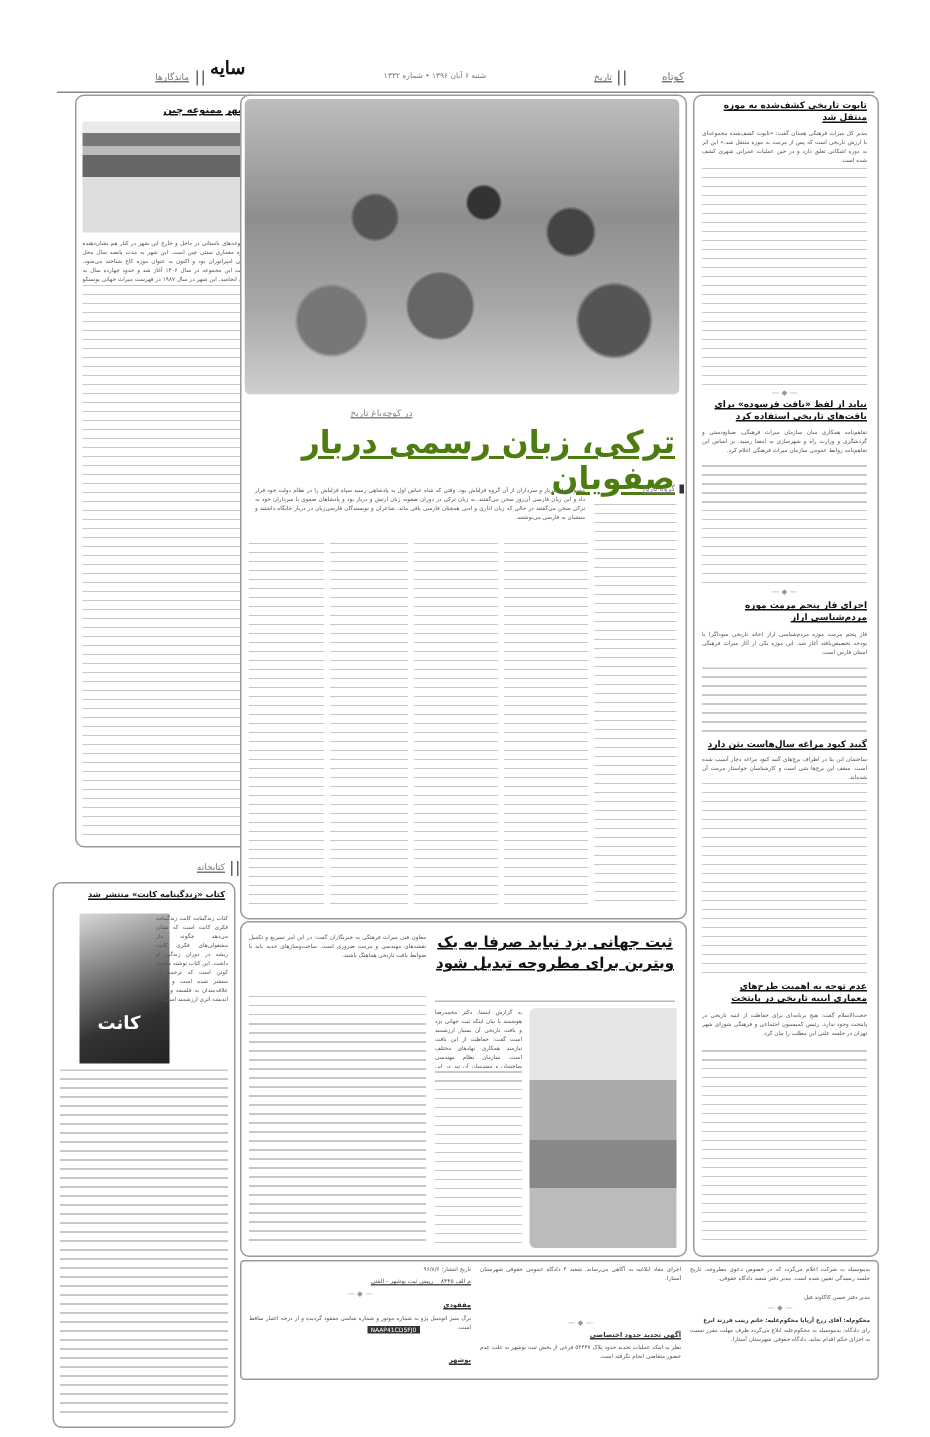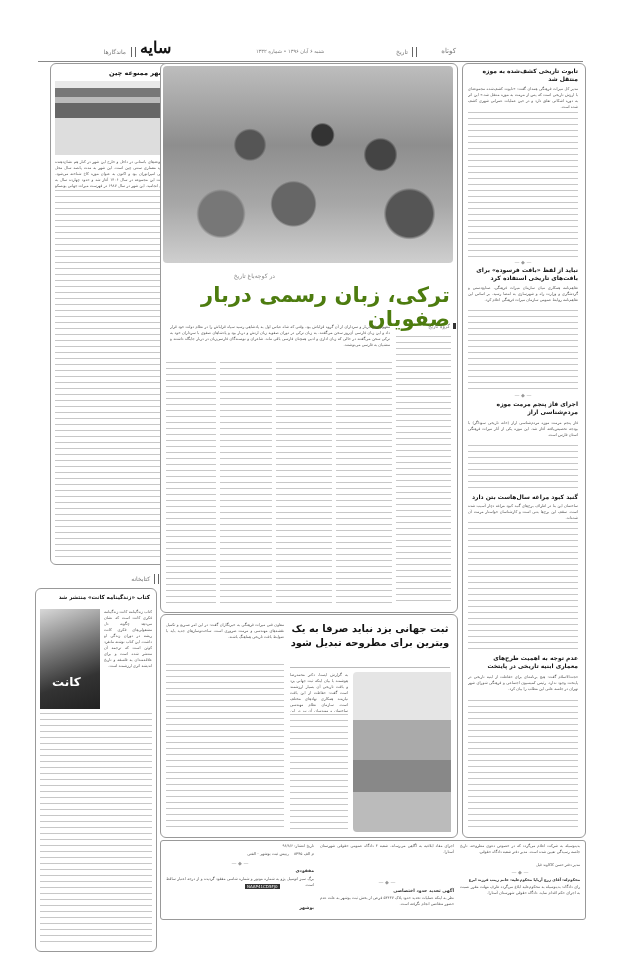--- a/index.html
+++ b/index.html
@@ -1,40 +1,40 @@
 <!DOCTYPE html>
 <html><head>
 <meta charset="utf-8">
 <style>
   html,body{margin:0;padding:0;background:#fff;}
   body{width:620px;height:958px;position:relative;overflow:hidden;font-family:"DejaVu Sans",sans-serif;color:#222;}
   .abs{position:absolute;}
-  .rtl{direction:rtl;text-align:right;}
+  .rtl{direction:rtl;text-align:right;text-decoration:underline;}
   
   .hdr-line{left:38px;top:61px;width:545px;height:1px;background:#888;}
   .hdr-sec{font-size:6px;color:#777;}
   .hdr-bars{width:3px;height:10px;border-left:1px solid #666;border-right:1px solid #666;}
-  .logo{font-family:Liberation Sans, sans-serif;font-size:16px;color:#111;font-weight:bold;}
+  .logo{font-family:Liberation Sans, sans-serif;font-size:12px;color:#111;font-weight:bold;}
   
   .box{border:1px solid #999;border-radius:6px;background:#fff;}
   .box-title{font-size:6.5px;font-weight:bold;color:#111;}
   .textcol{font-size:3.8px;line-height:6px;color:#555;text-align:justify;direction:rtl;overflow:hidden;}
   .lines{background:repeating-linear-gradient(to bottom,#9a9a9a 0,#9a9a9a 1px,transparent 1px,transparent 6px);opacity:.55;}
   .painting{background:
     radial-gradient(circle at 30% 40%,#555 0 6%,transparent 7%),
     radial-gradient(circle at 55% 35%,#333 0 5%,transparent 6%),
     radial-gradient(circle at 75% 45%,#444 0 6%,transparent 7%),
     radial-gradient(circle at 45% 70%,#666 0 10%,transparent 11%),
     radial-gradient(circle at 20% 75%,#777 0 8%,transparent 9%),
     radial-gradient(circle at 85% 75%,#555 0 8%,transparent 9%),
     linear-gradient(180deg,#bdbdbd,#8e8e8e 40%,#a7a7a7 70%,#cfcfcf);}
   .palace{background:
     linear-gradient(180deg,#e9e9e9 0 10%,#777 10% 22%,#bbb 22% 30%,#666 30% 50%,#ddd 50% 100%);}
   .city{background:linear-gradient(180deg,#e5e5e5 0 30%,#aaa 30% 55%,#888 55% 75%,#bbb 75%);}
-  .book{background:linear-gradient(160deg,#d8d8d8,#777 40%,#333 70%,#222);}
+  .book{background:linear-gradient(160deg,#d8d8d8,#777 40%,#333 70%,#222);margin-left:13px;}
   .divider{height:1px;background:#bbb;}
   .kicker{font-size:6px;color:#888;}
   .headline{font-size:21px;font-weight:bold;color:#4d7c0f;font-family:"DejaVu Sans",sans-serif;letter-spacing:-0.5px;}
   .sub-headline{font-size:10px;font-weight:bold;color:#111;text-align:center;line-height:14px;}
   .side-title{font-size:6px;font-weight:bold;color:#111;line-height:8px;}
   .ornament{font-size:5px;color:#999;text-align:center;}
 </style>
 </head>
 <body>
 

